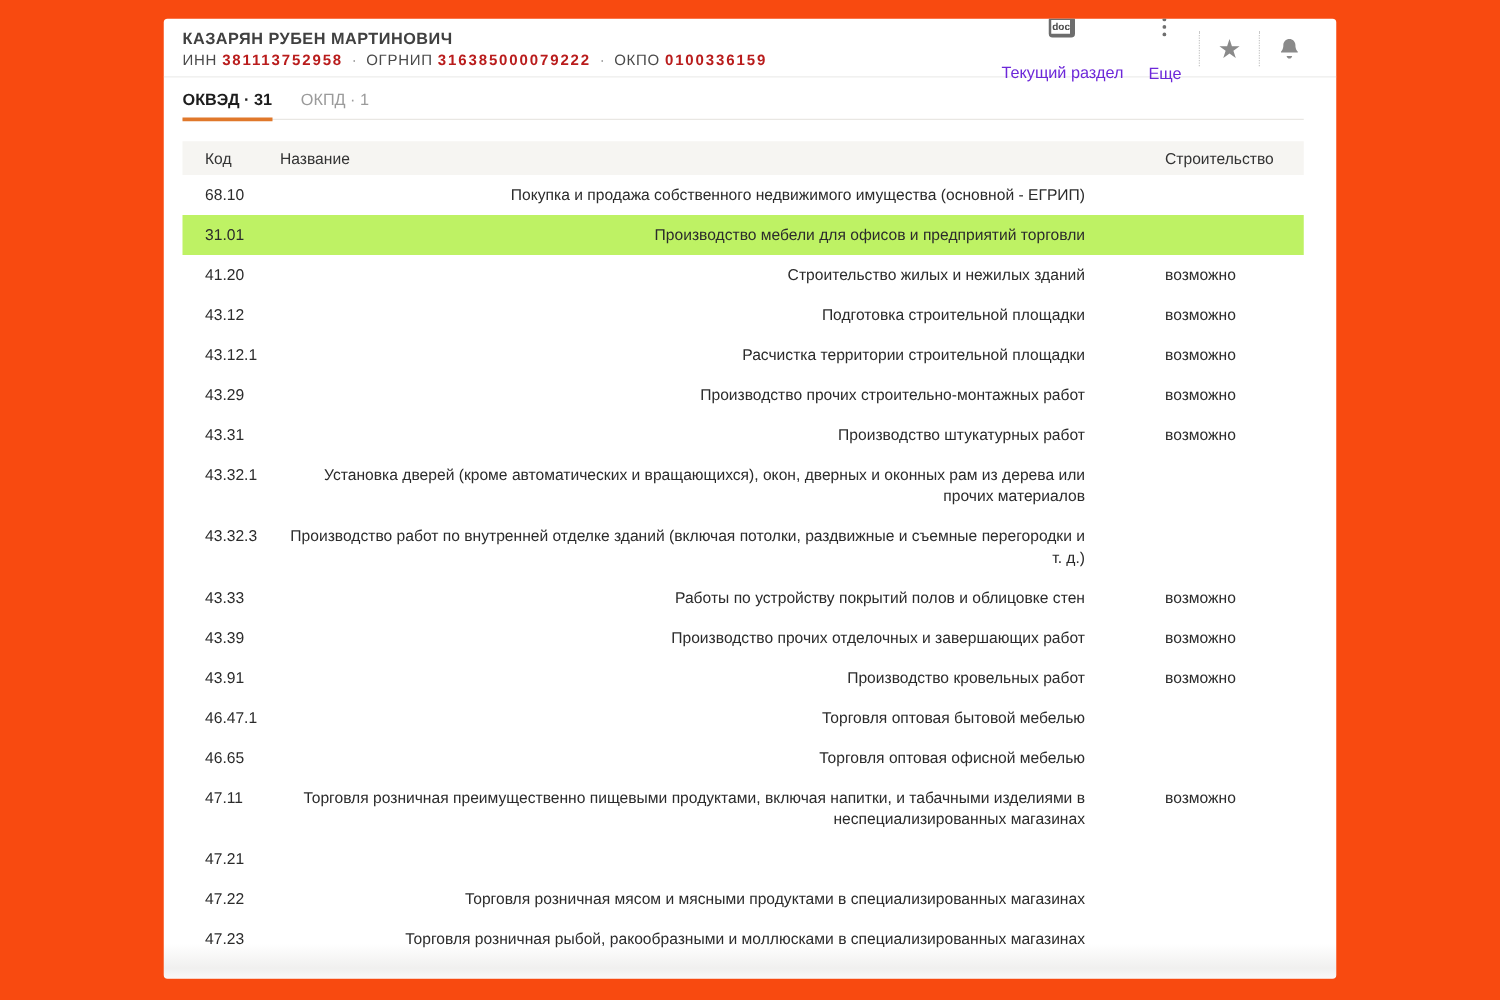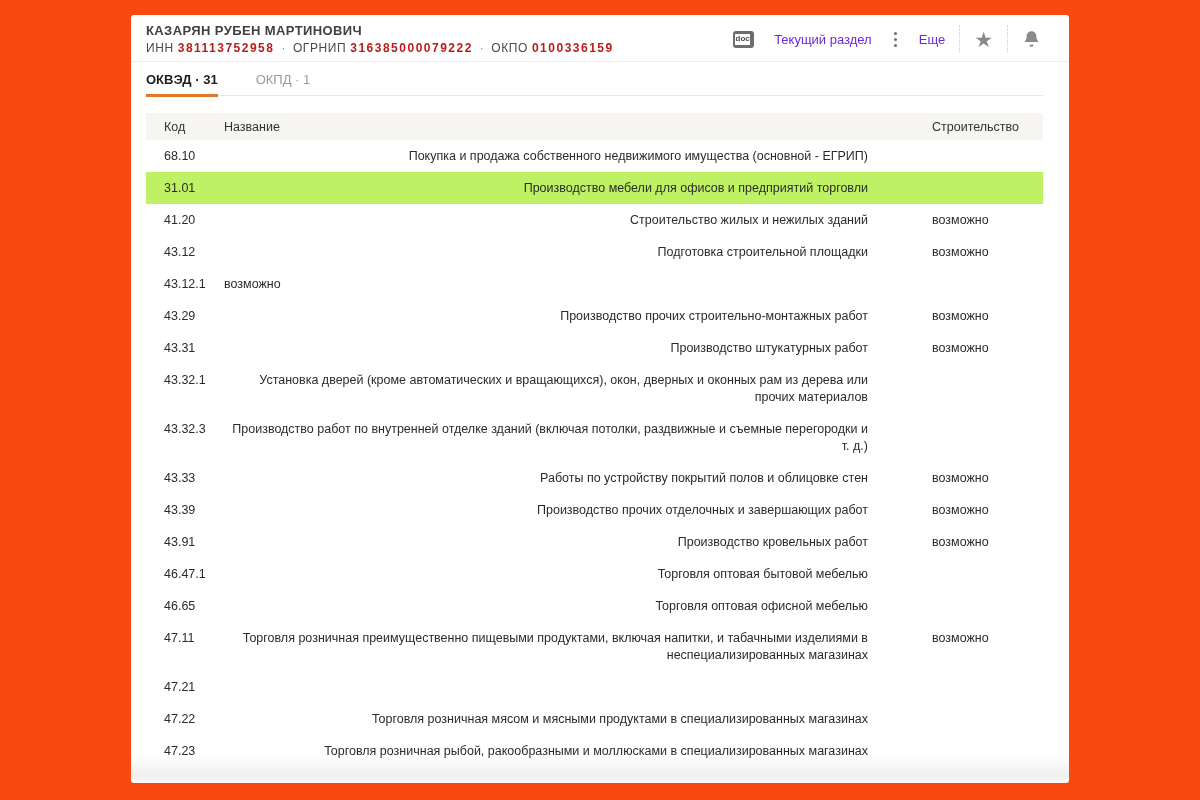--- a/index.html
+++ b/index.html
@@ -27,42 +27,42 @@
   .titlebox { display:flex; flex-direction:column; gap:3px; }
   .company-title {
     font-size:13px; font-weight:700; color:#404040; letter-spacing:0.4px;
   }
   .company-ids { font-size:12px; color:#3a3a3a; letter-spacing:0.6px; }
   .company-ids .idlabel { font-weight:400; color:#4a4a4a; }
   .company-ids .idvalue { font-weight:700; color:#b91c1c; letter-spacing:1.5px; }
   .company-ids .sep { color:#8a8a8a; padding:0 3px; }
 
   .controls { display:flex; align-items:center; }
-  .ctrl { display:flex; align-items:center; gap:20px; cursor:pointer; }
+  .ctrl { display:flex; align-items:center; gap:20px; cursor:pointer;flex-direction:column; }
   .ctrl-label { font-size:13px; color:#6d28d9; }
   .gap20 { width:20px; }
   .vdiv { width:0; height:28px; border-left:1px dotted #c9c9c9; margin:0 14px; }
 
   .doc-icon {
     width:21px; height:17px; background:#6d6d6d; border-radius:3px;
     position:relative; flex:none;
   }
   .doc-icon .doc-label {
     position:absolute; left:2px; top:3px; right:4px; bottom:3px; background:#fff;
     display:flex; align-items:center; justify-content:center;
     font-size:8px; font-weight:700; color:#4a4a4a; line-height:1;
   }
   .kebab { display:flex; flex-direction:column; gap:3px; padding:2px; }
   .kebab i { width:3px; height:3px; border-radius:50%; background:#6f6f6f; }
   .star-icon { font-size:21px; color:#8a8a8a; line-height:1; cursor:pointer; }
   .bell-icon { width:19px; height:20px; cursor:pointer; }
 
   
   .tabsrow { padding:0 26px 0 15px; }
-  .tabs { display:flex; gap:38px; border-bottom:1px solid #e9e7e3; }
+  .tabs { display:flex; gap:23px; border-bottom:1px solid #e9e7e3; }
   .tab {
     font-size:13px; padding:10px 0 8px; position:relative; cursor:pointer;
     color:#9b9b9b; white-space:nowrap;
   }
   .tab.active { color:#1d1d1d; font-weight:700; }
   .tab.active::after {
     content:''; position:absolute; left:0; right:0; bottom:-2px; height:3px;
     background:#e0782b;
   }
 
@@ -150,20 +150,21 @@
           <div class="c-name">Строительство жилых и нежилых зданий</div>
           <div class="c-lic">возможно</div>
         </div>
         <div class="trow">
           <div class="c-code">43.12</div>
           <div class="c-name">Подготовка строительной площадки</div>
           <div class="c-lic">возможно</div>
         </div>
         <div class="trow">
           <div class="c-code">43.12.1</div>
+          <div class="c-name">Расчистка территории строительной площадки</div>
           <div class="c-lic">возможно</div>
         </div>
         <div class="trow">
           <div class="c-code">43.29</div>
           <div class="c-name">Производство прочих строительно-монтажных работ</div>
           <div class="c-lic">возможно</div>
         </div>
         <div class="trow">
           <div class="c-code">43.31</div>
           <div class="c-name">Производство штукатурных работ</div>

